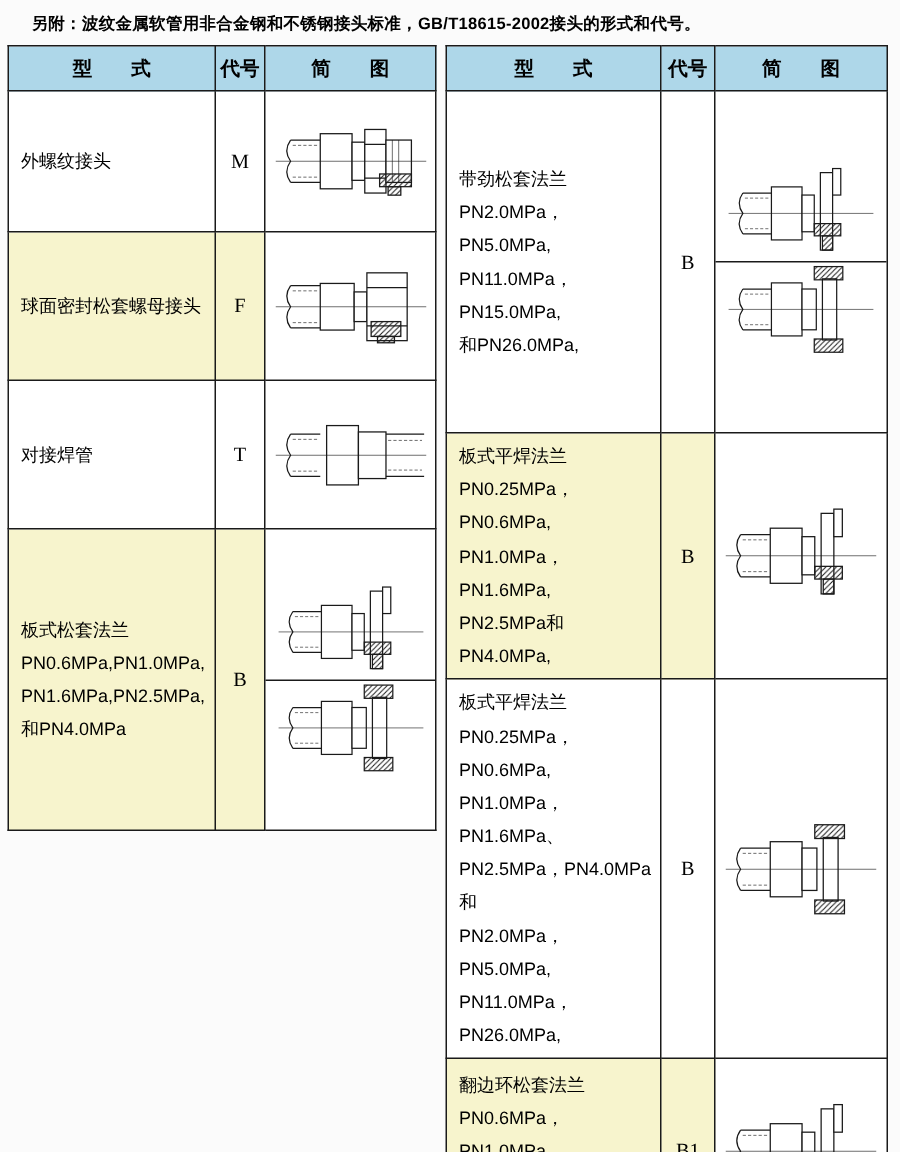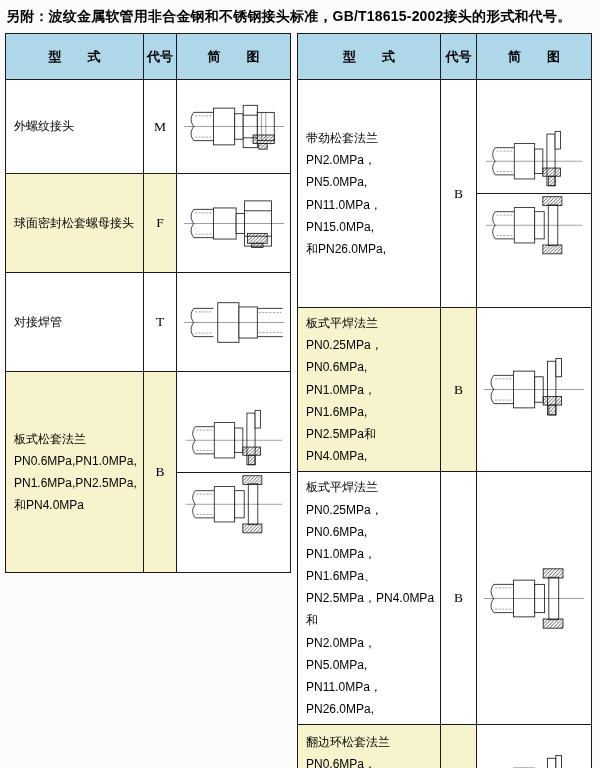--- a/index.html
+++ b/index.html
@@ -10,28 +10,28 @@
   }
   *{box-sizing:border-box;}
   html,body{margin:0;padding:0;}
   body{
     width:600px;height:768px;overflow:hidden;
     background:var(--page-bg);
     font-family:"Liberation Sans","DejaVu Sans",sans-serif;
     color:#000;
   }
   .doc-title{
-    margin:8px 6px 7px 6px;
-    font-size:14px;font-weight:bold;letter-spacing:0.2px;
+    margin:8px 6px 7px 21px;
+    font-size:11px;font-weight:bold;letter-spacing:0.2px;
   }
   .tables{display:flex;gap:6px;padding:0 5px;align-items:flex-start;}
   table{border-collapse:collapse;table-layout:fixed;background:#fff;}
   td,th{border:1.4px solid var(--border);padding:0;vertical-align:middle;}
   th{
-    height:46px;background:var(--header-bg);
+    height:30px;background:var(--header-bg);
     font-size:13px;font-weight:bold;text-align:center;
   }
   td.type{
     font-size:12px;line-height:1.85;
     padding:4px 4px 4px 8px;
     white-space:pre-line;
     text-align:left;
   }
   td.code{
     text-align:center;

